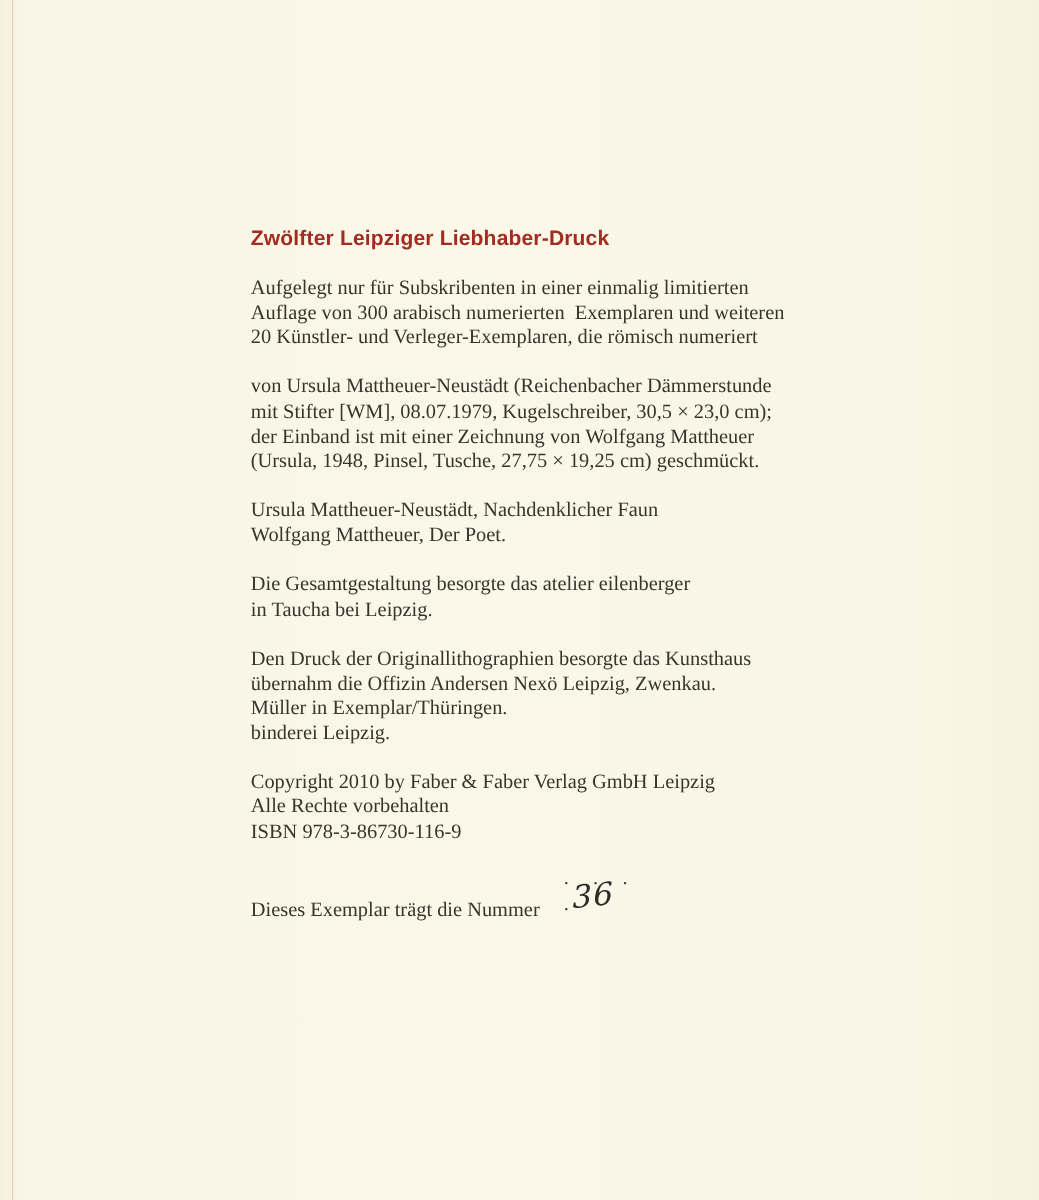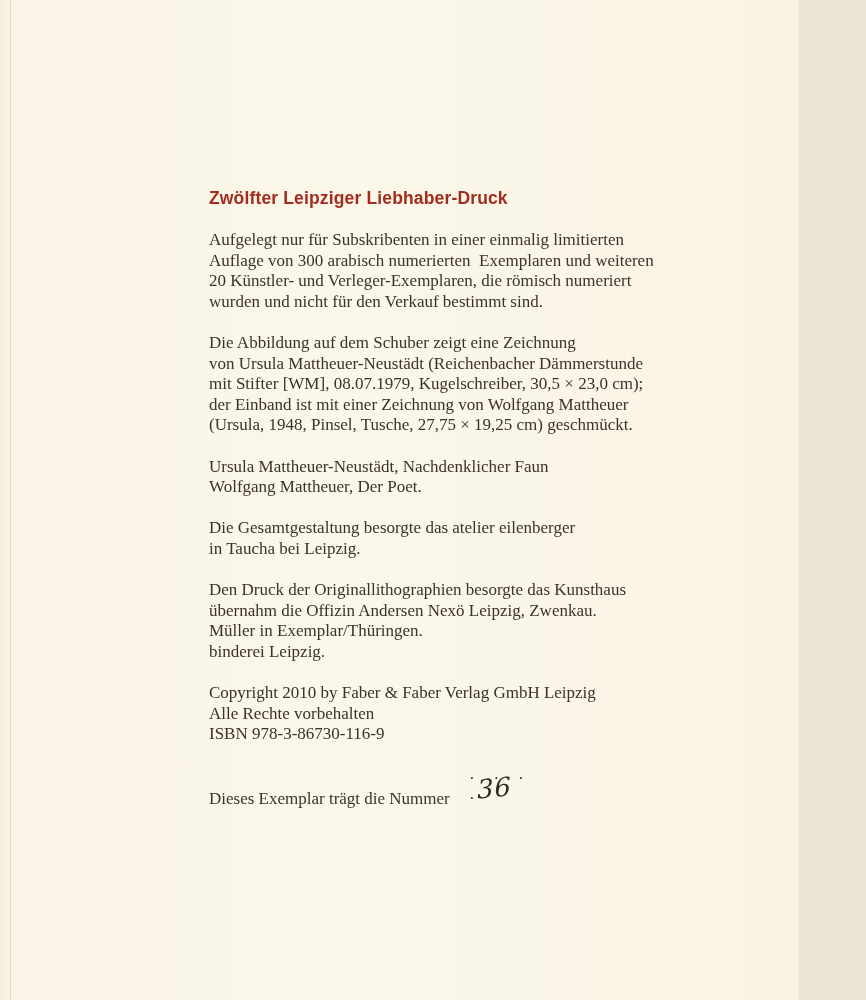--- a/index.html
+++ b/index.html
@@ -2,21 +2,21 @@
 <html><head>
 <meta charset="utf-8">
 <style>
   html, body {
     margin: 0;
     padding: 0;
     background: #e9e4d4;
   }
   .page {
     position: relative;
-    width: 799px;
+    width: 866px;
     height: 1000px;
     background: linear-gradient(90deg, #f5f0de 0%, #faf5e6 2.5%, #fbf7e9 45%, #faf5e5 90%, #f7f1e0 100%);
     overflow: hidden;
     font-family: "Liberation Serif", serif;
   }
   .page-edge-left {
     position: absolute;
     left: 10px;
     top: 0;
     width: 1px;
@@ -93,25 +93,23 @@
   <div class="page-edge-left"></div>
 
   <div class="content">
 
     <h1 class="heading">Zwölfter Leipziger Liebhaber-Druck</h1>
 
     <div class="para">
       <div class="line">Aufgelegt nur für Subskribenten in einer einmalig limitierten</div>
       <div class="line">Auflage von 300 arabisch numerierten  Exemplaren und weiteren</div>
       <div class="line">20 Künstler- und Verleger-Exemplaren, die römisch numeriert</div>
-      <div class="line">wurden und nicht für den Verkauf bestimmt sind.</div>
     </div>
 
     <div class="para">
-      <div class="line">Die Abbildung auf dem Schuber zeigt eine Zeichnung</div>
       <div class="line">von Ursula Mattheuer-Neustädt (Reichenbacher Dämmerstunde</div>
       <div class="line">mit Stifter [WM], 08.07.1979, Kugelschreiber, 30,5 × 23,0 cm);</div>
       <div class="line">der Einband ist mit einer Zeichnung von Wolfgang Mattheuer</div>
       <div class="line">(Ursula, 1948, Pinsel, Tusche, 27,75 × 19,25 cm) geschmückt.</div>
     </div>
 
     <div class="para">
       <div class="line">Ursula Mattheuer-Neustädt, Nachdenklicher Faun</div>
       <div class="line">Wolfgang Mattheuer, Der Poet.</div>
     </div>

